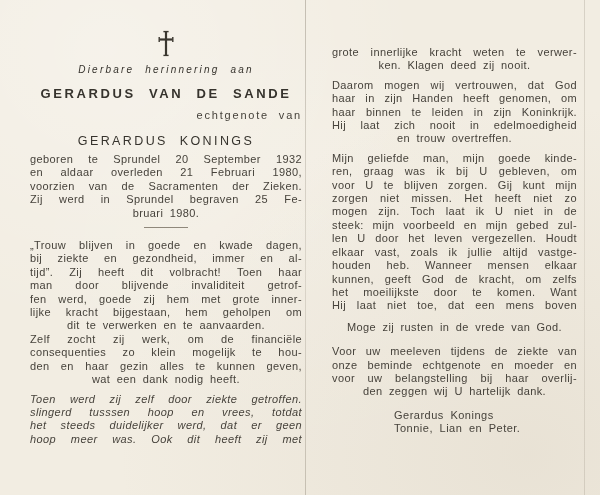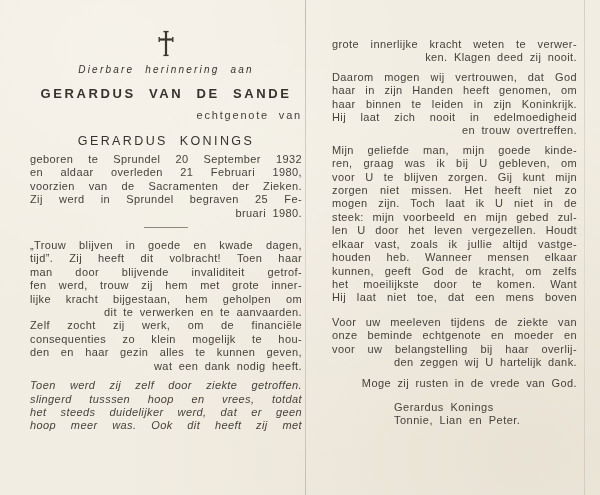--- a/index.html
+++ b/index.html
@@ -53,21 +53,21 @@
     margin-bottom:4px;
   }
 
   .para{margin-top:6px;}
   .tline{
     font-size:11px;line-height:13.4px;
     letter-spacing:0.4px;word-spacing:3px;
     white-space:normal;
   }
   .tline.just{text-align:justify;text-align-last:justify;}
-  .tline.last{text-align:right;}
+  .tline.last{text-align:center;}
 
   .divider{
     width:44px;height:1px;background:var(--divider);
     margin:7px auto 11px auto;
   }
 
   .signature{margin-top:10px;margin-left:62px;}
   .sig-line{
     font-size:11px;line-height:13.6px;
     letter-spacing:0.5px;word-spacing:3px;
@@ -102,44 +102,45 @@
           <div class="tline just">en aldaar overleden 21 Februari 1980,</div>
           <div class="tline just">voorzien van de Sacramenten der Zieken.</div>
           <div class="tline just">Zij werd in Sprundel begraven 25 Fe-</div>
           <div class="tline last">bruari 1980.</div>
         </div>
       </div>
     <div class="divider"></div>
     <div>
         <div class="para" style="margin-top: 0px;">
           <div class="tline just">„Trouw blijven in goede en kwade dagen,</div>
+          <div class="tline just">bij ziekte en gezondheid, immer en al-</div>
           <div class="tline just">tijd”. Zij heeft dit volbracht! Toen haar</div>
           <div class="tline just">man door blijvende invaliditeit getrof-</div>
-          <div class="tline just">fen werd, trouw zij hem met grote inner-</div>
+          <div class="tline just">fen werd, goede zij hem met grote inner-</div>
           <div class="tline just">lijke kracht bijgestaan, hem geholpen om</div>
           <div class="tline last">dit te verwerken en te aanvaarden.</div>
         </div>
         <div class="para" style="margin-top: 0px;">
           <div class="tline just">Zelf zocht zij werk, om de financiële</div>
           <div class="tline just">consequenties zo klein mogelijk te hou-</div>
           <div class="tline just">den en haar gezin alles te kunnen geven,</div>
           <div class="tline last">wat een dank nodig heeft.</div>
         </div>
         <div class="para" style=" font-style: italic;">
           <div class="tline just">Toen werd zij zelf door ziekte getroffen.</div>
           <div class="tline just">slingerd tusssen hoop en vrees, totdat</div>
           <div class="tline just">het steeds duidelijker werd, dat er geen</div>
           <div class="tline just">hoop meer was. Ook dit heeft zij met</div>
         </div>
       </div>
   </div>
 
   <div class="page page-right">
     <div>
-        <div class="para" style="margin-top: 0px;">
+        <div class="para" style="margin-top: 8px;">
           <div class="tline just">grote innerlijke kracht weten te verwer-</div>
           <div class="tline last">ken. Klagen deed zij nooit.</div>
         </div>
         <div class="para" style="margin-top: 6px;">
           <div class="tline just">Daarom mogen wij vertrouwen, dat God</div>
           <div class="tline just">haar in zijn Handen heeft genomen, om</div>
           <div class="tline just">haar binnen te leiden in zijn Koninkrijk.</div>
           <div class="tline just">Hij laat zich nooit in edelmoedigheid</div>
           <div class="tline last">en trouw overtreffen.</div>
         </div>
@@ -150,28 +151,28 @@
           <div class="tline just">zorgen niet missen. Het heeft niet zo</div>
           <div class="tline just">mogen zijn. Toch laat ik U niet in de</div>
           <div class="tline just">steek: mijn voorbeeld en mijn gebed zul-</div>
           <div class="tline just">len U door het leven vergezellen. Houdt</div>
           <div class="tline just">elkaar vast, zoals ik jullie altijd vastge-</div>
           <div class="tline just">houden heb. Wanneer mensen elkaar</div>
           <div class="tline just">kunnen, geeft God de kracht, om zelfs</div>
           <div class="tline just">het moeilijkste door te komen. Want</div>
           <div class="tline just">Hij laat niet toe, dat een mens boven</div>
         </div>
+        <div class="para" style="margin-top: 8px;">
+          <div class="tline last">Moge zij rusten in de vrede van God.</div>
+        </div>
         <div class="para" style="margin-top: 11px;">
           <div class="tline just">Voor uw meeleven tijdens de ziekte van</div>
           <div class="tline just">onze beminde echtgenote en moeder en</div>
           <div class="tline just">voor uw belangstelling bij haar overlij-</div>
           <div class="tline last">den zeggen wij U hartelijk dank.</div>
-        </div>
-        <div class="para" style="margin-top: 8px;">
-          <div class="tline last">Moge zij rusten in de vrede van God.</div>
         </div>
       </div>
     <div class="signature">
         <div class="sig-line">Gerardus Konings</div>
         <div class="sig-line">Tonnie, Lian en Peter.</div>
       </div>
   </div>
 </div>
 
 </body></html>

